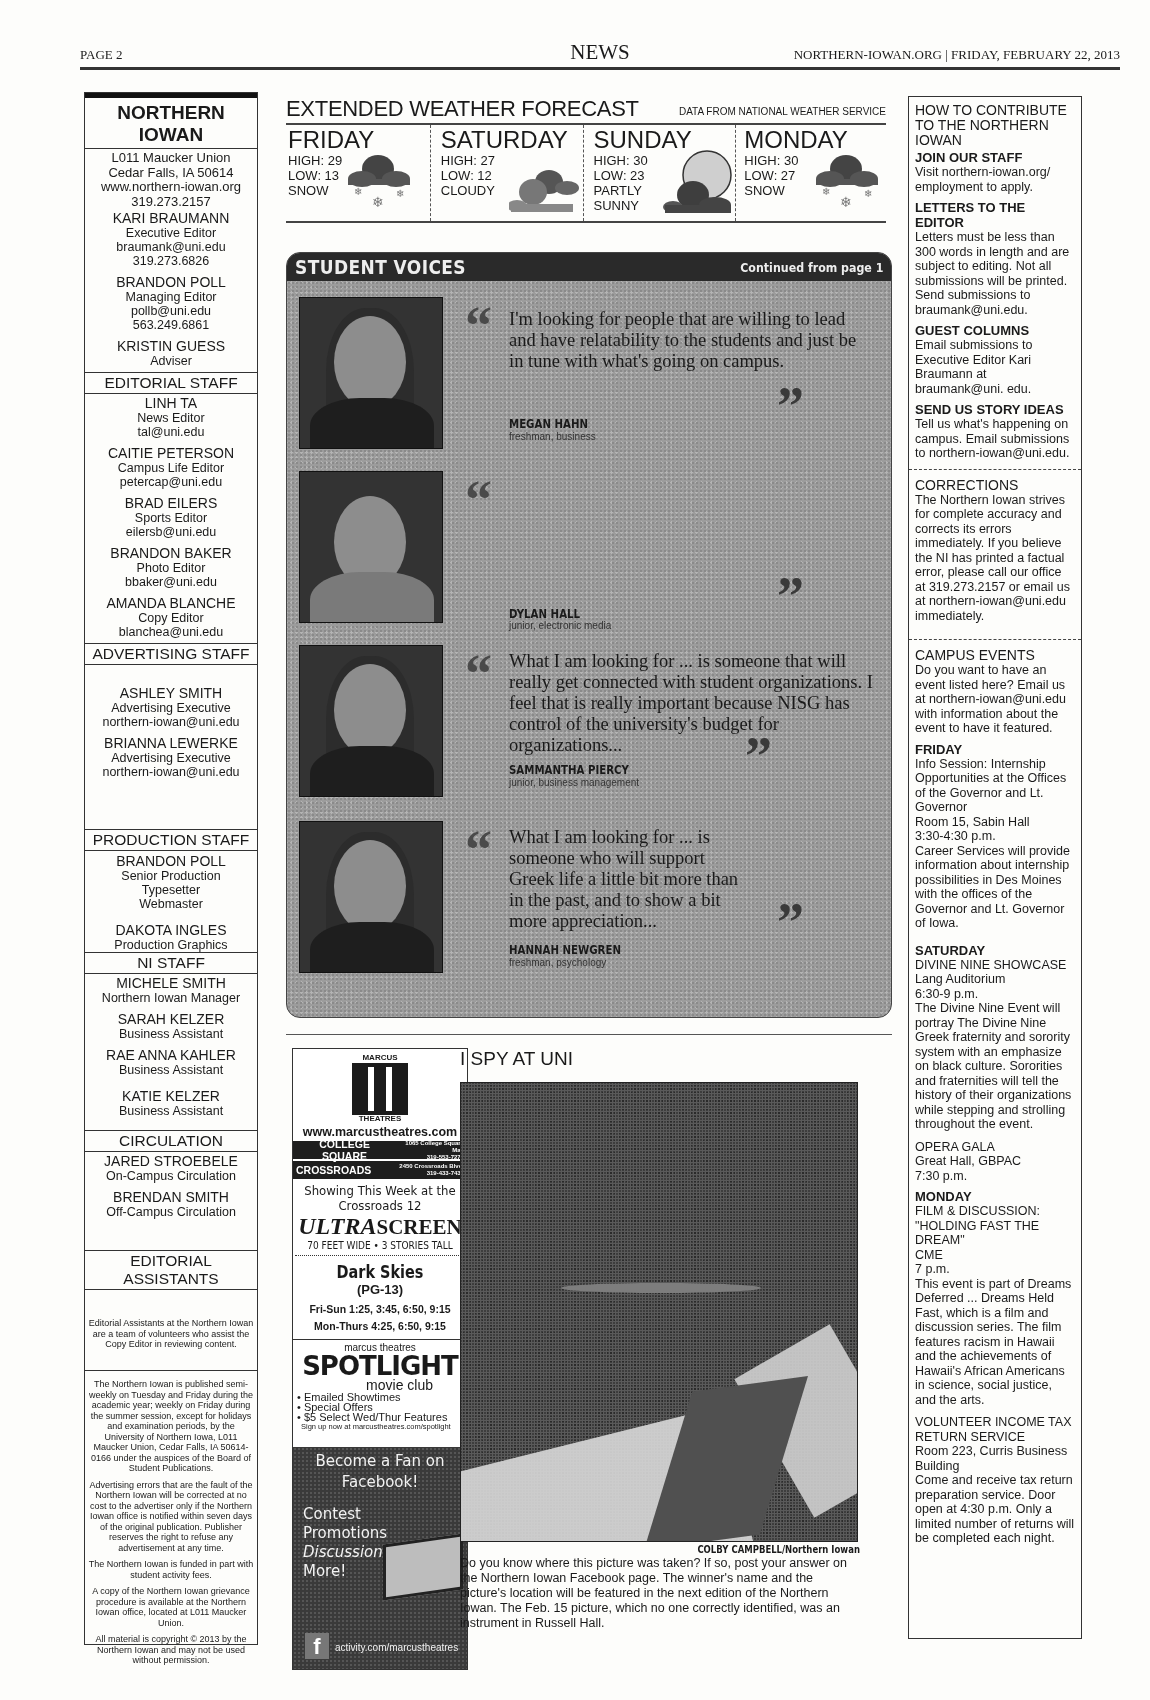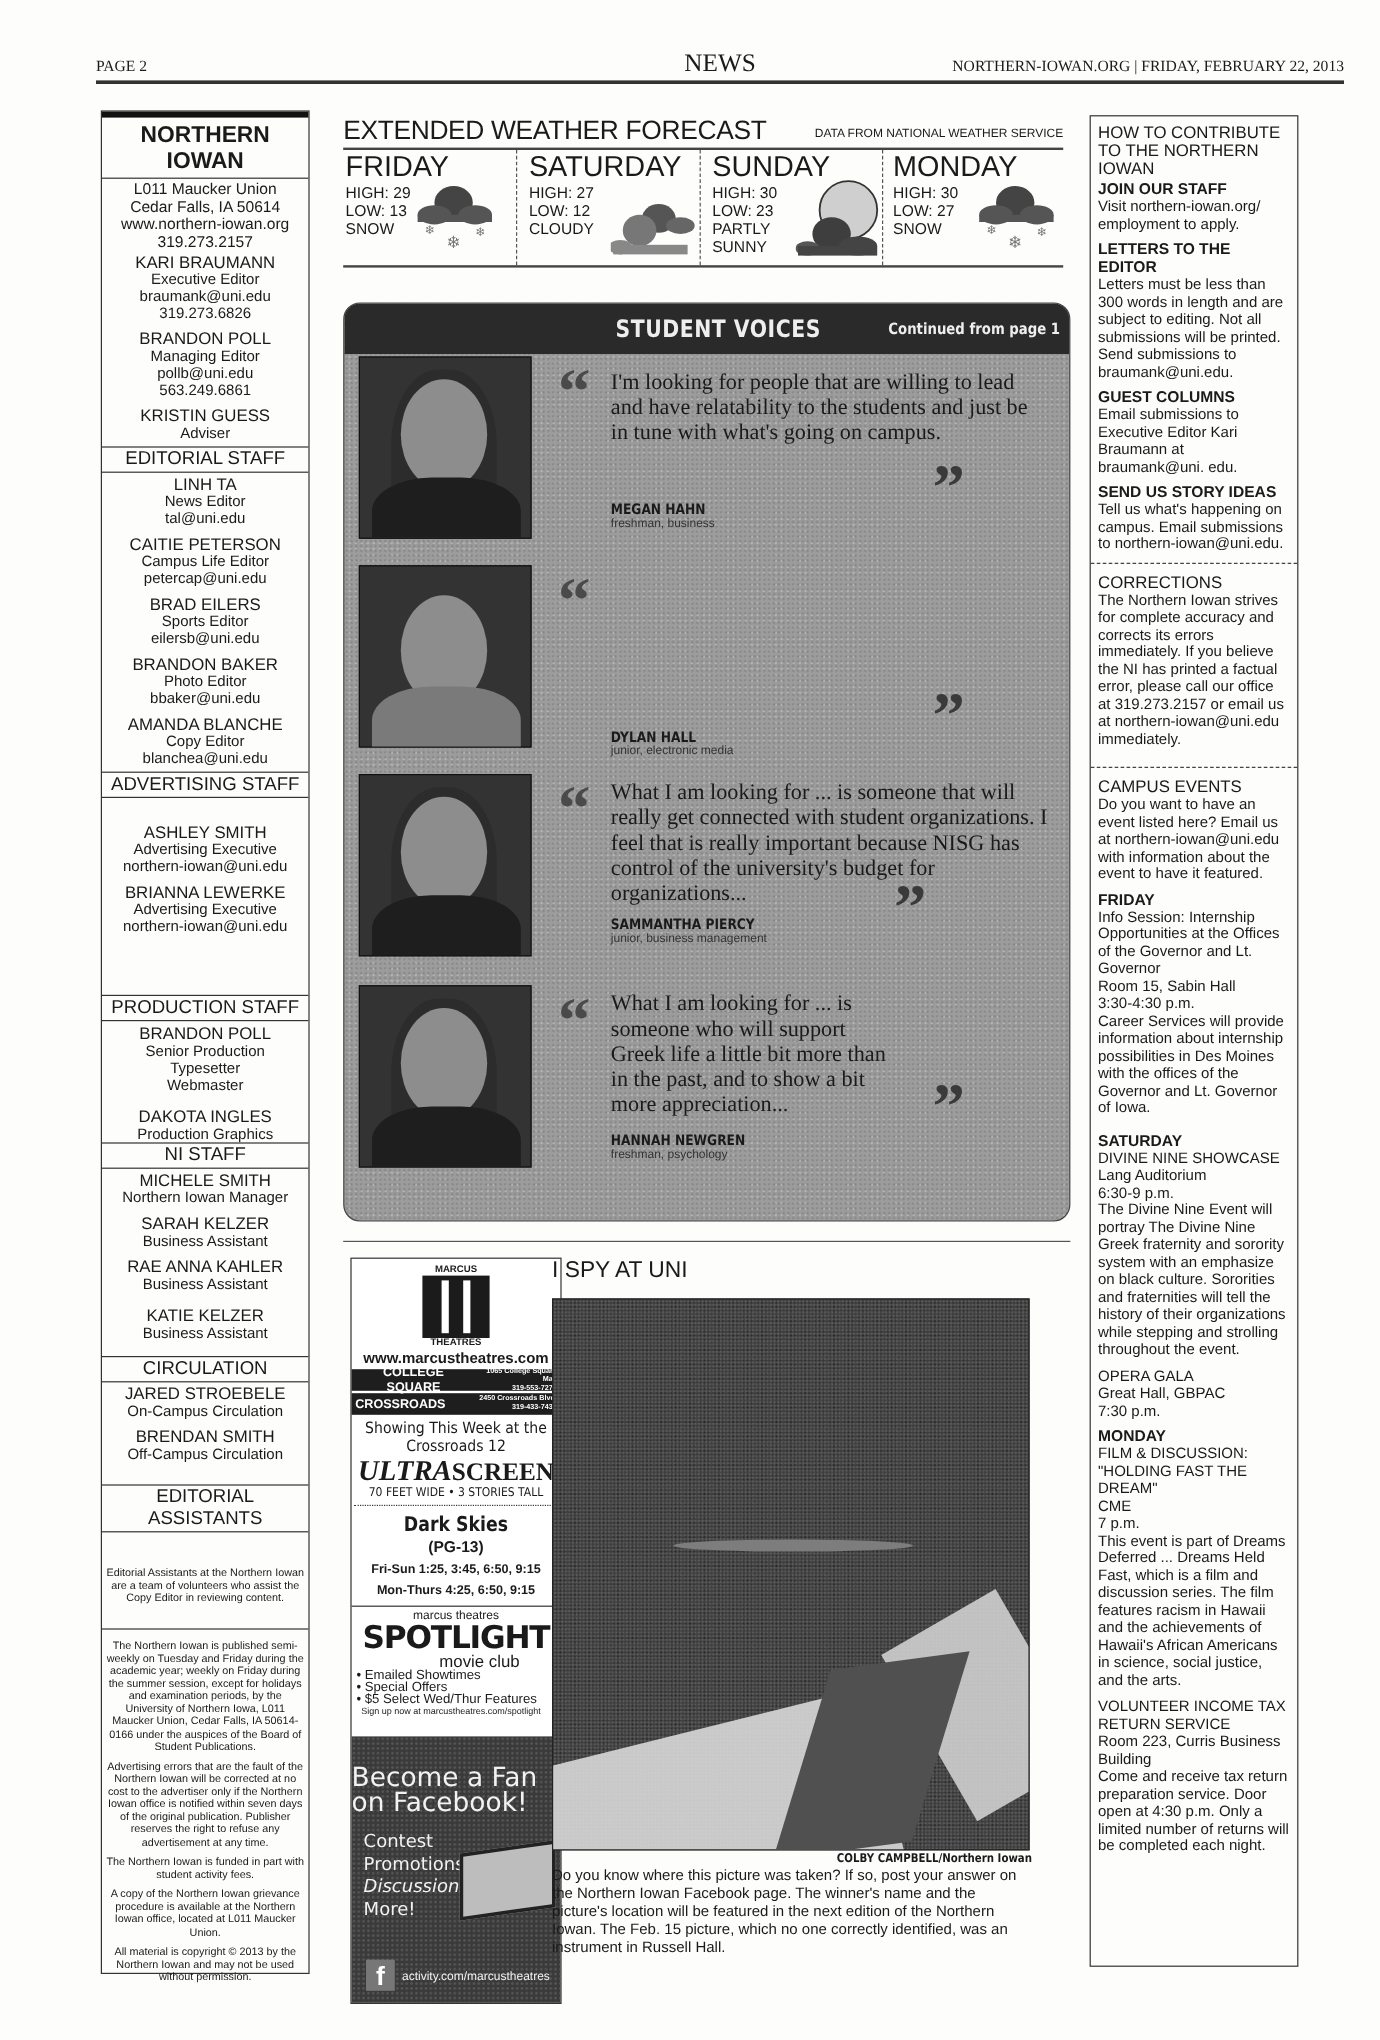--- a/index.html
+++ b/index.html
@@ -30,21 +30,21 @@
 .wx .days{display:flex;height:98px;border-bottom:2px solid #444}
 .wx .day{flex:1;position:relative;padding-left:2px;border-right:1.5px dashed #555}
 .wx .day:last-child{border-right:none;padding-left:8px}
 .wx .day .dn{font-size:24px;line-height:26px;margin-top:2px}
 .wx .day .dl{font-size:13px;line-height:15px}
 .wx .icon{position:absolute;right:16px;top:26px;width:70px;height:60px}
 
 
 .sv{left:286px;top:252px;width:606px;height:766px;border-radius:14px;border:1.5px solid #444;background:#9c9c9c;overflow:hidden;
   background-image:radial-gradient(#8a8a8a 1px,transparent 1.2px),radial-gradient(#b4b4b4 1px,transparent 1.2px);background-size:4px 4px,5px 5px;background-position:0 0,2px 2px}
-.sv .bar{height:42px;background:#2a2a2a;color:#eee;display:flex;justify-content:flex-end;align-items:center;padding:0 8px}
+.sv .bar{height:28px;background:#2a2a2a;color:#eee;display:flex;justify-content:space-between;align-items:center;padding:0 8px}
 .sv .bar .t{font-weight:bold;font-size:20px;letter-spacing:0.5px;font-family:"DejaVu Sans",sans-serif;transform:scaleX(.85);transform-origin:left}
 .sv .bar .c{font-weight:bold;font-size:13px;font-family:"DejaVu Sans",sans-serif;transform:scaleX(.85);transform-origin:right}
 .sv .entry{position:absolute;left:12px;width:586px;height:160px}
 .sv .photo{position:absolute;left:0;top:0;width:144px;height:152px;border:1.5px solid #111;background:#333;overflow:hidden}
 .sv .photo .face{position:absolute;left:34px;top:18px;width:72px;height:92px;border-radius:50%;background:#8d8d8d}
 .sv .photo .body{position:absolute;left:10px;top:100px;width:124px;height:70px;border-radius:40% 40% 0 0;background:#1e1e1e}
 .sv .photo .hair{position:absolute;left:26px;top:10px;width:88px;height:140px;border-radius:45% 45% 10% 10%;background:#2c2c2c}
 .sv .q1{position:absolute;left:166px;top:4px;font-family:"Liberation Serif",serif;font-size:54px;font-weight:bold;color:#4a4a4a;line-height:50px}
 .sv .q2{position:absolute;font-family:"Liberation Serif",serif;font-size:54px;font-weight:bold;color:#3a3a3a;line-height:50px}
 .sv .quote{position:absolute;left:210px;top:6px;width:360px;font-family:Liberation Serif, serif;font-size:18.5px;line-height:21px;color:#1a1a1a}
@@ -72,21 +72,21 @@
 .ad .rating{font-weight:bold;font-size:13px}
 .ad .times{font-weight:bold;font-size:10.5px;line-height:17px;margin-top:4px}
 .ad .spot{border-top:1.5px solid #333;margin-top:4px;padding-top:2px}
 .ad .spot .mt{font-size:10px}
 .ad .spot .big{font-weight:900;font-size:26px;line-height:26px;letter-spacing:-1px;font-family:"DejaVu Sans",sans-serif}
 .ad .spot .mc{font-size:14px;line-height:12px;text-align:right;padding-right:34px}
 .ad .spot ul{list-style:none;text-align:left;font-size:11px;line-height:10px;padding-left:4px;margin-top:1px}
 .ad .spot .su{font-size:7.5px;text-align:left;padding-left:8px}
 .ad .fb{position:absolute;left:0;right:0;bottom:0;height:222px;background:#3a3a3a;color:#f2f2f2;text-align:left;
   background-image:radial-gradient(#555 1px,transparent 1.2px);background-size:4px 4px}
-.ad .fb .h{font-size:22px;line-height:21px;text-align:left;margin-top:24px;font-family:"DejaVu Sans",sans-serif}
+.ad .fb .h{font-size:15px;line-height:21px;text-align:center;margin-top:4px;font-family:"DejaVu Sans",sans-serif}
 .ad .fb .l{font-size:15px;line-height:19px;padding-left:10px;font-family:"DejaVu Sans",sans-serif}
 .ad .fb .laptop{position:absolute;right:4px;top:92px;width:80px;height:56px;background:#bdbdbd;border:3px solid #222;transform:skewY(-8deg)}
 .ad .fb .fbi{position:absolute;left:12px;bottom:10px;width:24px;height:26px;background:#777;color:#fff;font-weight:bold;font-size:22px;text-align:center;line-height:28px}
 .ad .fb .fu{position:absolute;left:42px;bottom:16px;font-size:10px}
 
 
 .spy{left:460px;top:1048px;width:400px}
 .spy .h{font-size:19px}
 .spy .photo{margin-top:12px;width:398px;height:460px;border:1px solid #222;background:#3d3d3d;position:relative;overflow:hidden;
   background-image:radial-gradient(#5a5a5a 1px,transparent 1.3px),radial-gradient(#2a2a2a 1px,transparent 1.3px);background-size:3px 3px,4px 4px}
@@ -189,21 +189,21 @@
   </div>
 
   <div class="secthead" style="margin-top:0">CIRCULATION</div>
   <div style="height:80px">
     <div class="name" style="margin-top:2px">JARED STROEBELE</div>
     <div class="role">On-Campus Circulation</div>
     <div class="name">BRENDAN SMITH</div>
     <div class="role">Off-Campus Circulation</div>
   </div>
 
-  <div class="secthead" style="margin-top:3px">EDITORIAL ASSISTANTS</div>
+  <div class="secthead" style="margin-top:16px">EDITORIAL ASSISTANTS</div>
   <div class="small" style="padding-top:28px;height:80px">Editorial Assistants at the Northern Iowan are a team of volunteers who assist the Copy Editor in reviewing content.</div>
 
   <div class="pubbox small" style="margin-top:0">
     <p>The Northern Iowan is published semi-weekly on Tuesday and Friday during the academic year; weekly on Friday during the summer session, except for holidays and examination periods, by the University of Northern Iowa, L011 Maucker Union, Cedar Falls, IA 50614-0166 under the auspices of the Board of Student Publications.</p>
     <p style="margin-top:6px">Advertising errors that are the fault of the Northern Iowan will be corrected at no cost to the advertiser only if the Northern Iowan office is notified within seven days of the original publication. Publisher reserves the right to refuse any advertisement at any time.</p>
     <p style="margin-top:6px">The Northern Iowan is funded in part with student activity fees.</p>
     <p style="margin-top:6px">A copy of the Northern Iowan grievance procedure is available at the Northern Iowan office, located at L011 Maucker Union.</p>
     <p style="margin-top:6px">All material is copyright © 2013 by the Northern Iowan and may not be used without permission.</p>
   </div>
 </div>

